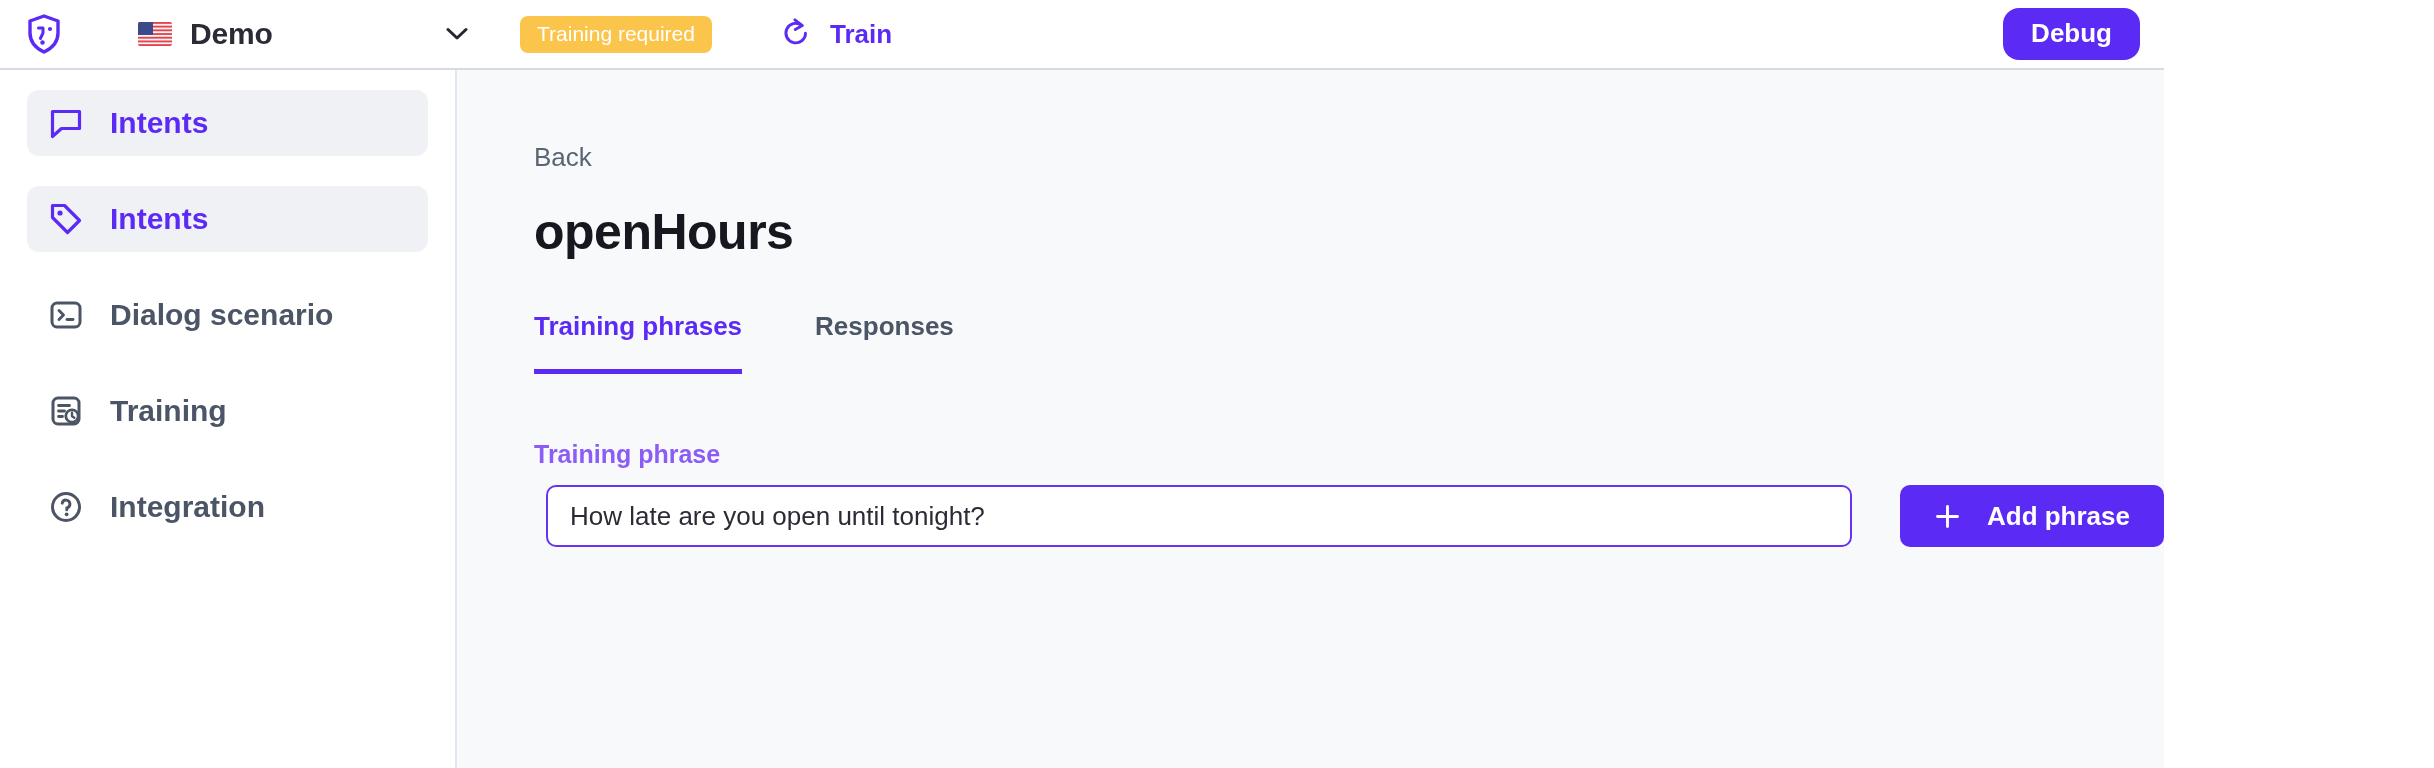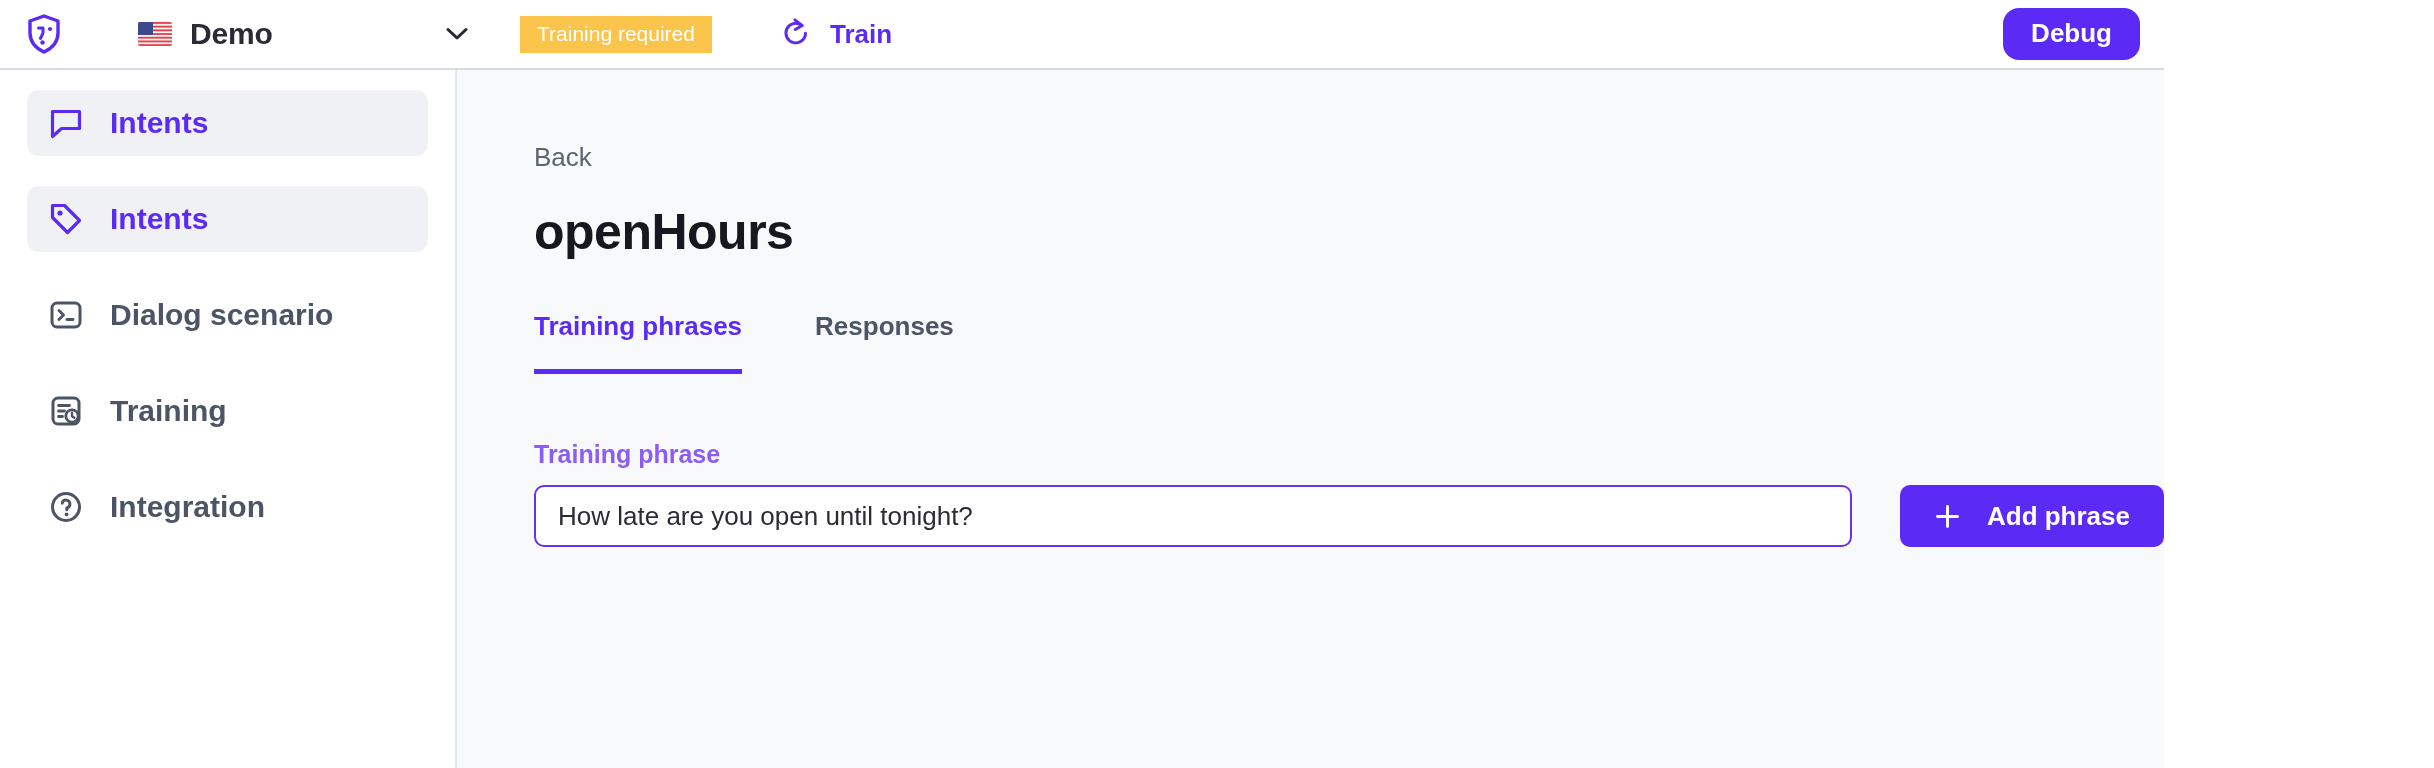--- a/index.html
+++ b/index.html
@@ -83,21 +83,21 @@
     flex-shrink: 0;
   }
 
   .badge-warning {
     margin-left: 52px;
     background: #fbc54c;
     color: #ffffff;
     font-size: 21px;
     font-weight: 400;
     padding: 7px 17px 9px;
-    border-radius: 0;
+    border-radius: 8px;
     white-space: nowrap;
     line-height: 1;
   }
 
   .train-btn {
     margin-left: 70px;
     display: flex;
     align-items: center;
     gap: 20px;
     cursor: pointer;
@@ -226,20 +226,21 @@
     font-size: 25px;
     font-weight: 700;
     color: #8b5cf6;
   }
 
   .input-row {
     display: flex;
     align-items: flex-end;
     margin-top: 16px;
     gap: 48px;
+    margin-left: 12px;
   }
 
   .phrase-input {
     width: 1531px;
     height: 62px;
     border: 2px solid #6733f2;
     border-radius: 10px;
     background: #ffffff;
     font-family: inherit;
     font-size: 26px;

